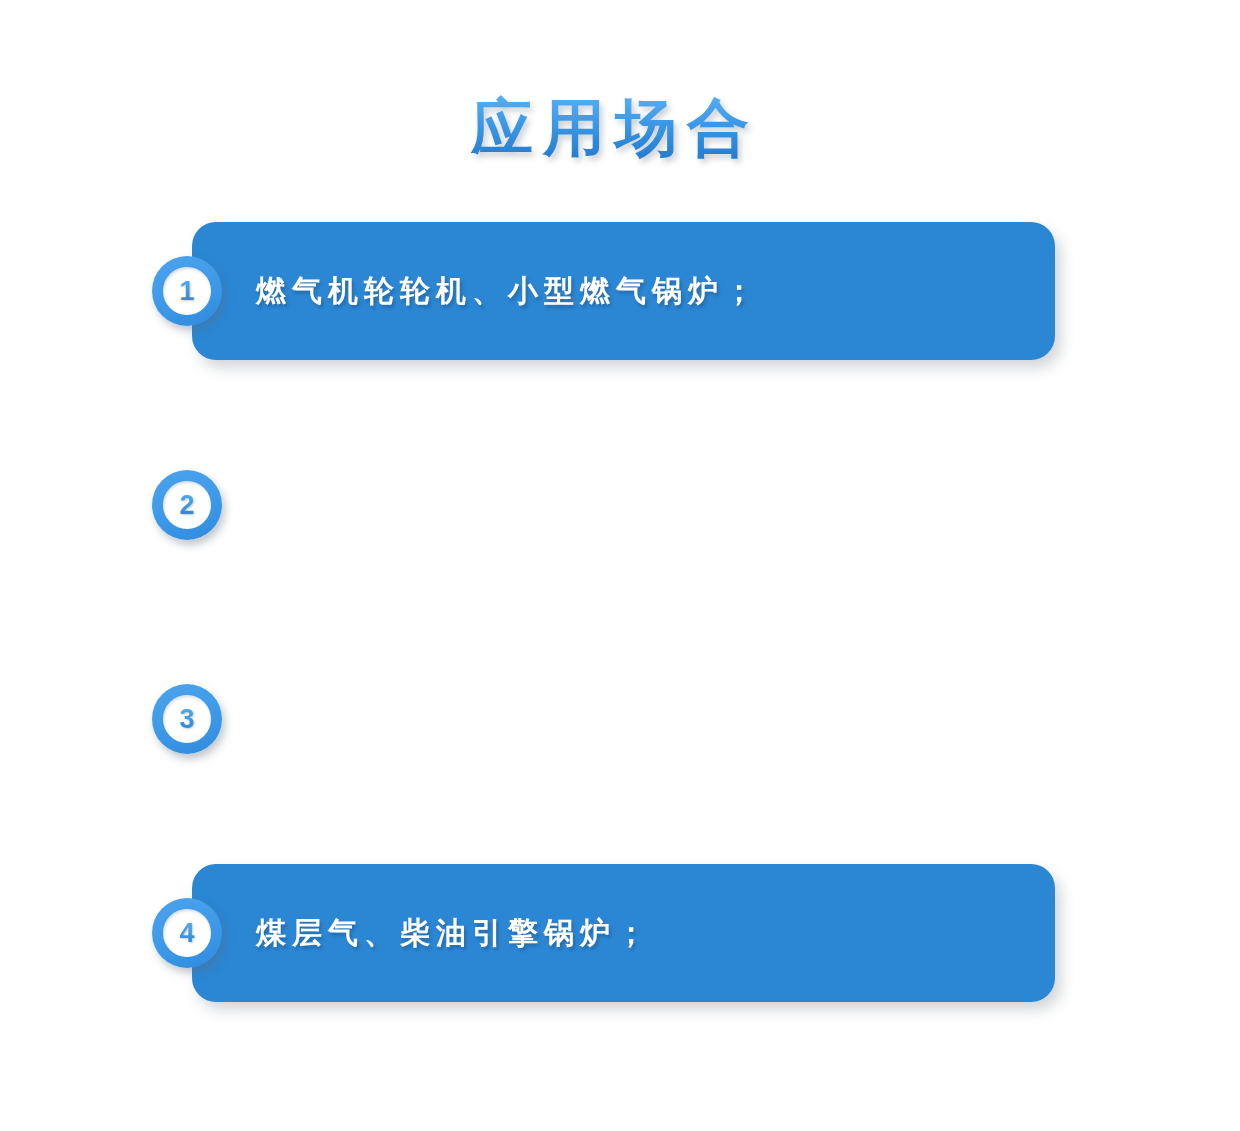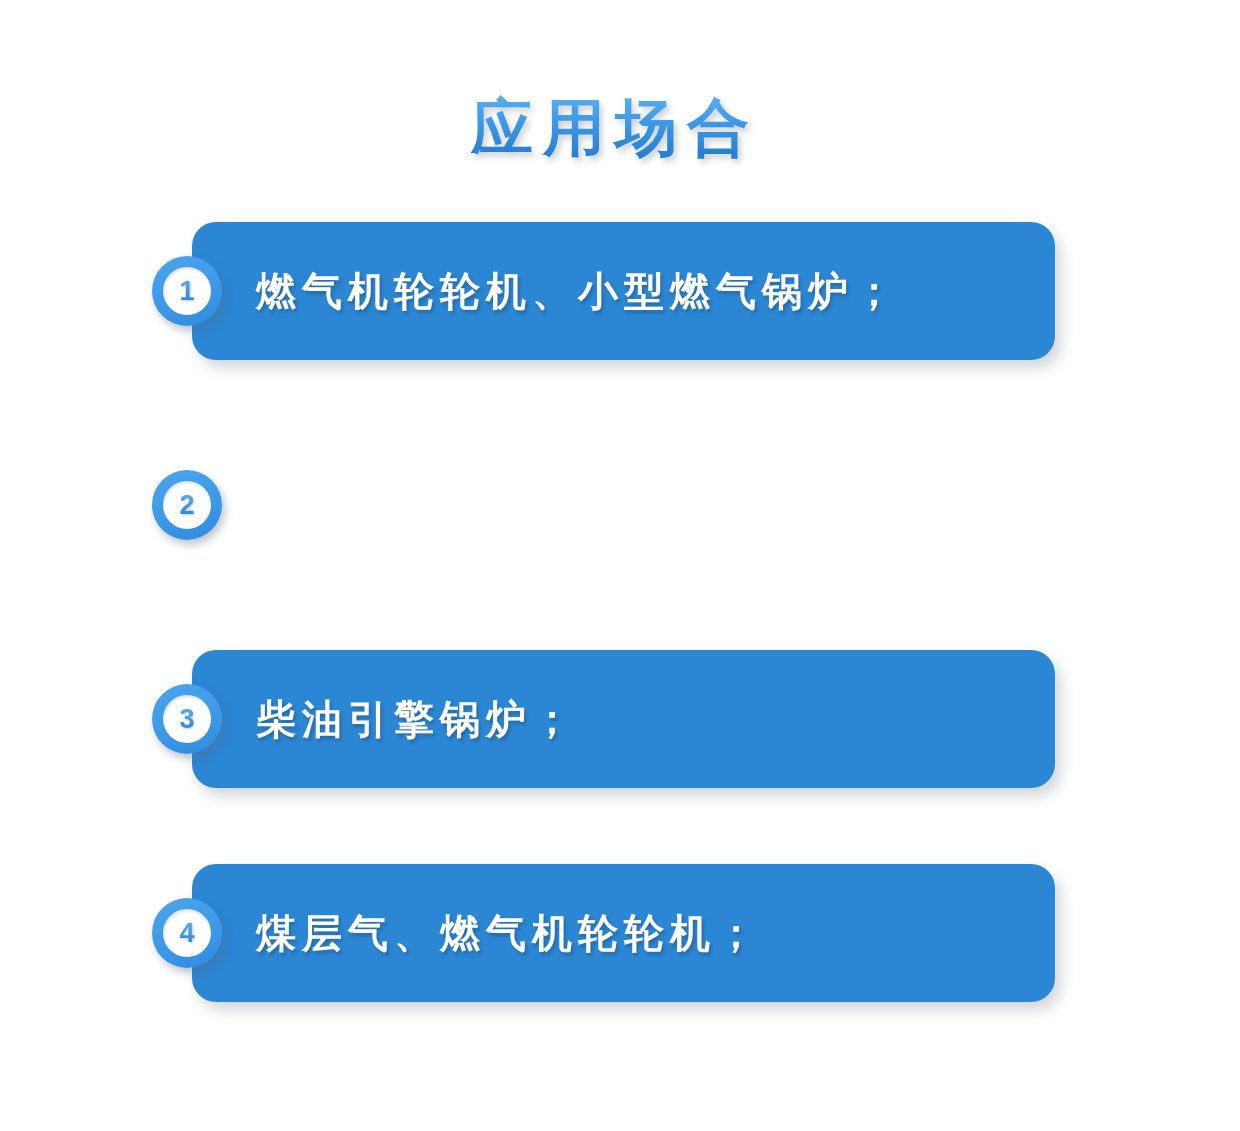--- a/index.html
+++ b/index.html
@@ -71,21 +71,21 @@
   }
 
   .card-text {
     position: absolute;
     left: 64px;
     top: 0;
     height: 138px;
     display: flex;
     align-items: center;
     color: #ffffff;
-    font-size: 40px;
+    font-size: 30px;
     font-weight: bold;
     letter-spacing: 6px;
     white-space: nowrap;
     text-shadow: 2px 3px 3px rgba(30,70,110,0.40);
   }
 
   
   .badge {
     position: absolute;
     left: 152px;
@@ -146,33 +146,30 @@
 
     <div class="card-row">
       <div class="badge">
         <div class="badge-inner">
           <span class="badge-num">2</span>
         </div>
       </div>
     </div>
 
     <div class="card-row">
-      <div class="card-bar">
-        <div class="card-text">柴油引擎锅炉；</div>
-      </div>
       <div class="badge">
         <div class="badge-inner">
           <span class="badge-num">3</span>
         </div>
       </div>
     </div>
 
     <div class="card-row">
       <div class="card-bar">
-        <div class="card-text">煤层气、燃气机轮轮机；</div>
+        <div class="card-text">煤层气、柴油引擎锅炉；</div>
       </div>
       <div class="badge">
         <div class="badge-inner">
           <span class="badge-num">4</span>
         </div>
       </div>
     </div>
 
   </div>
 </div>

